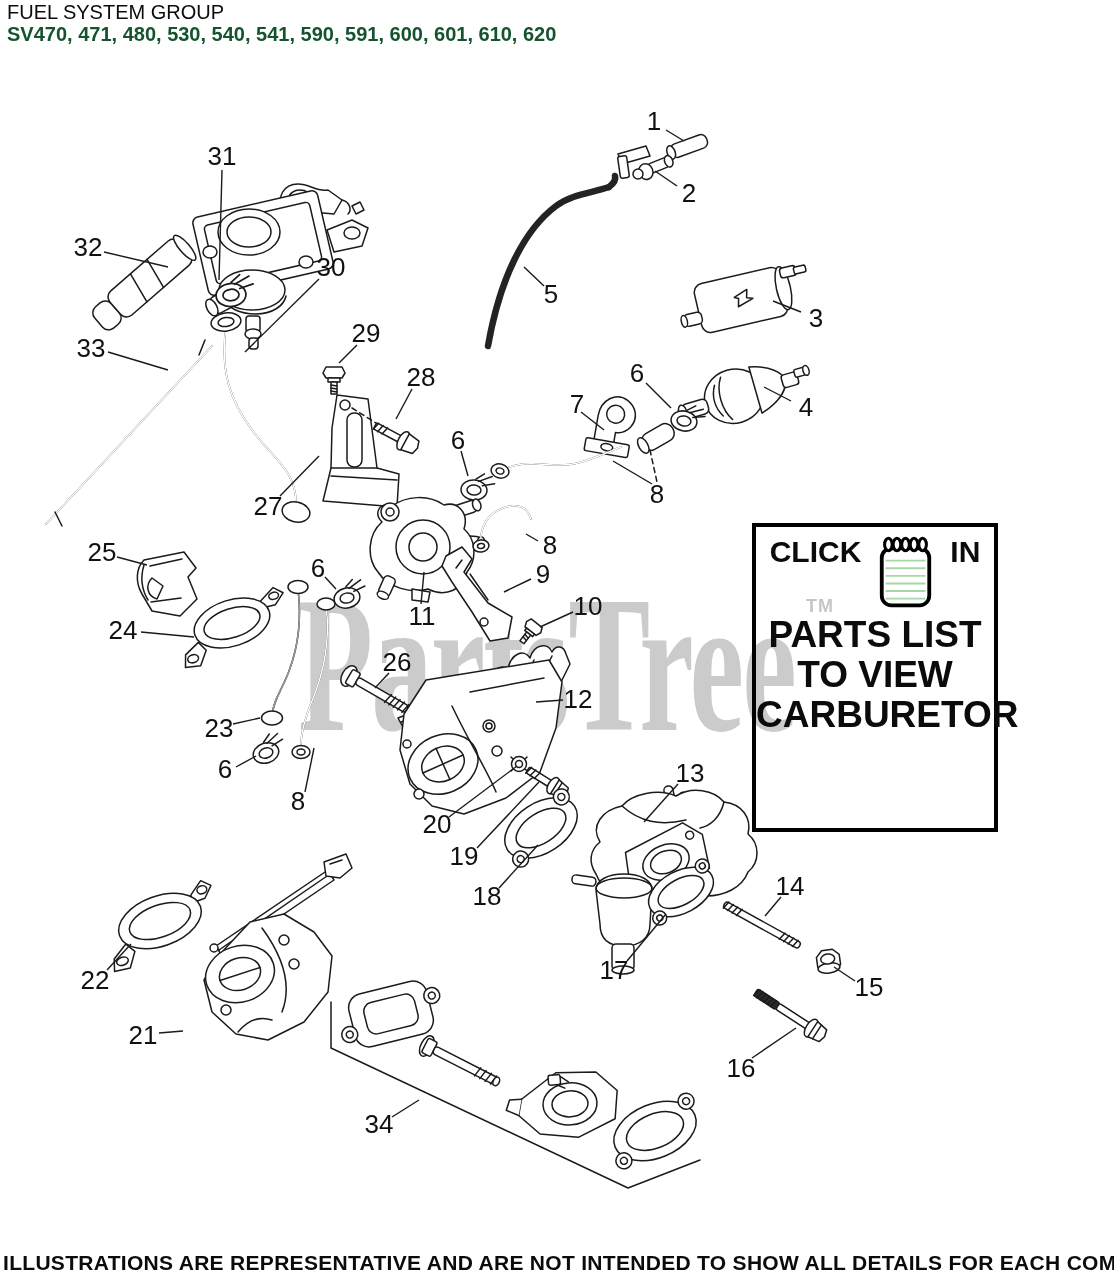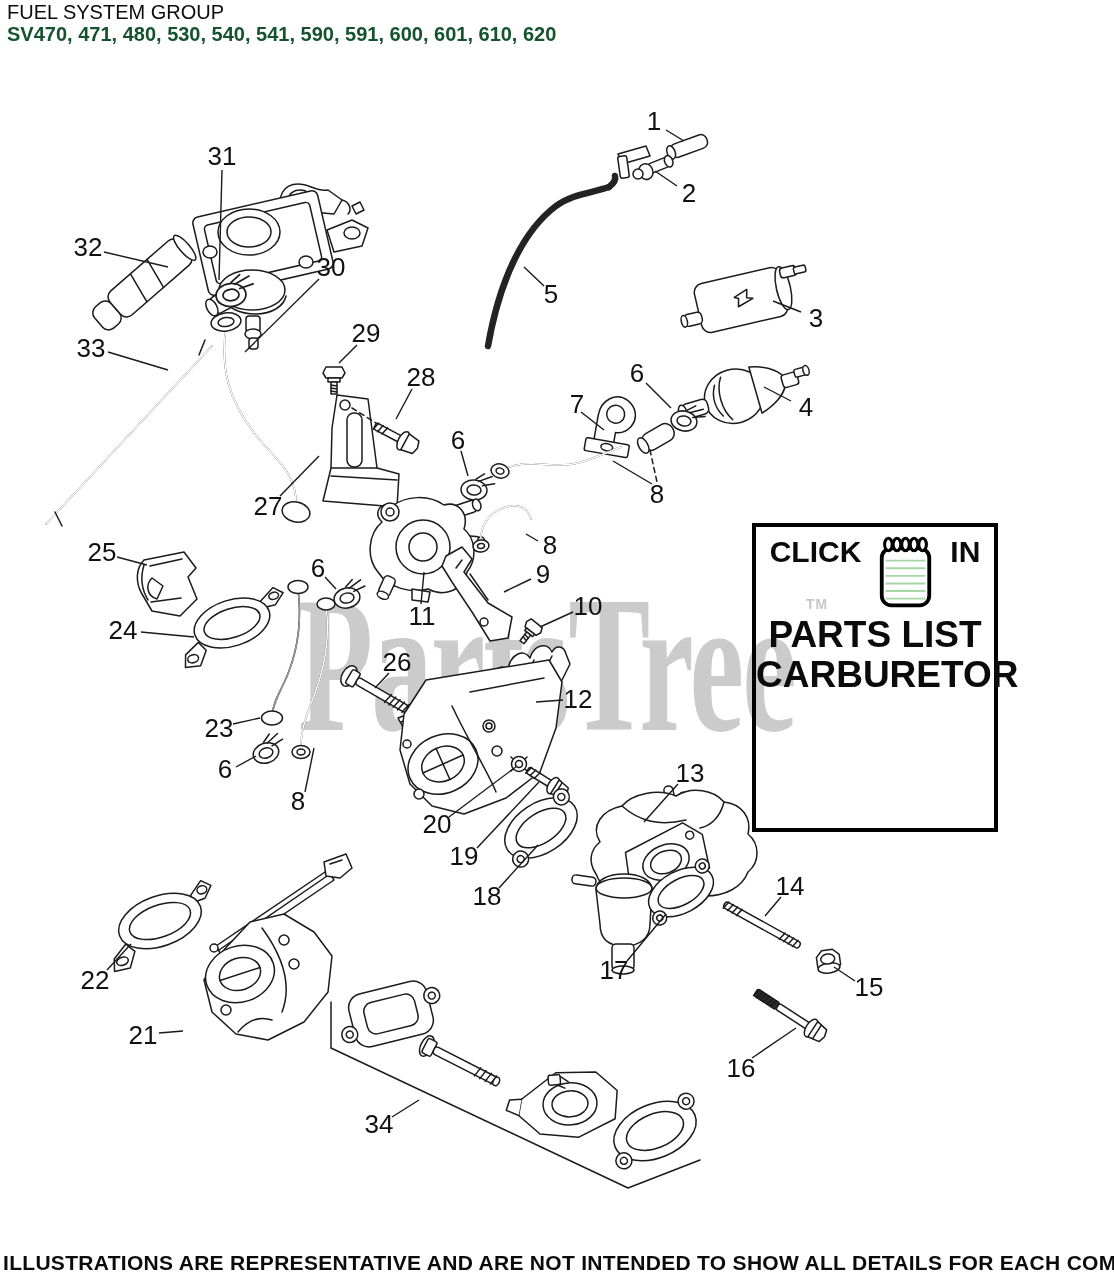--- a/index.html
+++ b/index.html
@@ -6,21 +6,21 @@
   body{width:1114px;height:1280px;background:#fff;position:relative;overflow:hidden;
        font-family:"Liberation Sans",sans-serif;}
   .page-title{position:absolute;left:7px;top:1px;font-weight:normal;font-size:20px;color:#0b0b0b;white-space:nowrap;}
   .models-line{position:absolute;left:7px;top:23px;font-weight:bold;font-size:20px;color:#14532d;white-space:nowrap;}
   .disclaimer{position:absolute;left:3px;top:1251px;font-weight:bold;font-size:21px;letter-spacing:.3px;
               color:#0b0b0b;white-space:nowrap;}
   
   .watermark{position:absolute;left:298px;top:567px;font-family:"Liberation Serif",serif;font-weight:bold;
              font-size:195px;line-height:1;color:#cbcbcb;white-space:nowrap;transform:scaleX(.63);
              transform-origin:0 0;letter-spacing:-3px;z-index:1;}
-  .wm-tm{position:absolute;left:806px;top:596px;font-weight:bold;font-size:14px;color:#c6c6c6;z-index:1;
+  .wm-tm{position:absolute;left:806px;top:596px;font-weight:bold;font-size:18px;color:#c6c6c6;z-index:1;
          font-family:"Liberation Sans",sans-serif;letter-spacing:1px;text-align:center;}
   
   svg.art{position:absolute;left:0;top:0;z-index:2;}
   svg.art path,svg.art rect,svg.art ellipse,svg.art circle,svg.art polygon{
       stroke:#1b1b1b;stroke-width:1.5;fill:#fff;stroke-linejoin:round;stroke-linecap:round;}
   svg.art line{stroke:#1a1a1a;stroke-width:1.4;}
   svg.art .ln{fill:none;}
   svg.art .dash{fill:none;stroke-dasharray:5 4;}
   svg.art .tube-o{fill:none;stroke:#1b1b1b;}
   svg.art .tube-i{fill:none;stroke:#fff;}
@@ -536,16 +536,17 @@
         <ellipse cx="12" cy="9" rx="4" ry="6.5"></ellipse>
           <ellipse cx="21" cy="9" rx="4" ry="6.5"></ellipse>
         <ellipse cx="30" cy="9" rx="4" ry="6.5"></ellipse>
           <ellipse cx="39" cy="9" rx="4" ry="6.5"></ellipse>
         <ellipse cx="48" cy="9" rx="4" ry="6.5"></ellipse>
       </g>
     </svg>
     <span class="kb-word">IN</span>
   </div>
   <div class="kb-line">PARTS LIST</div>
+  <div class="kb-line">TO VIEW</div>
   <div class="kb-line">CARBURETOR</div>
 </div>
 
 <div class="disclaimer">ILLUSTRATIONS ARE REPRESENTATIVE AND ARE NOT INTENDED TO SHOW ALL DETAILS FOR EACH COMPONENT</div>
 
 </body></html>

